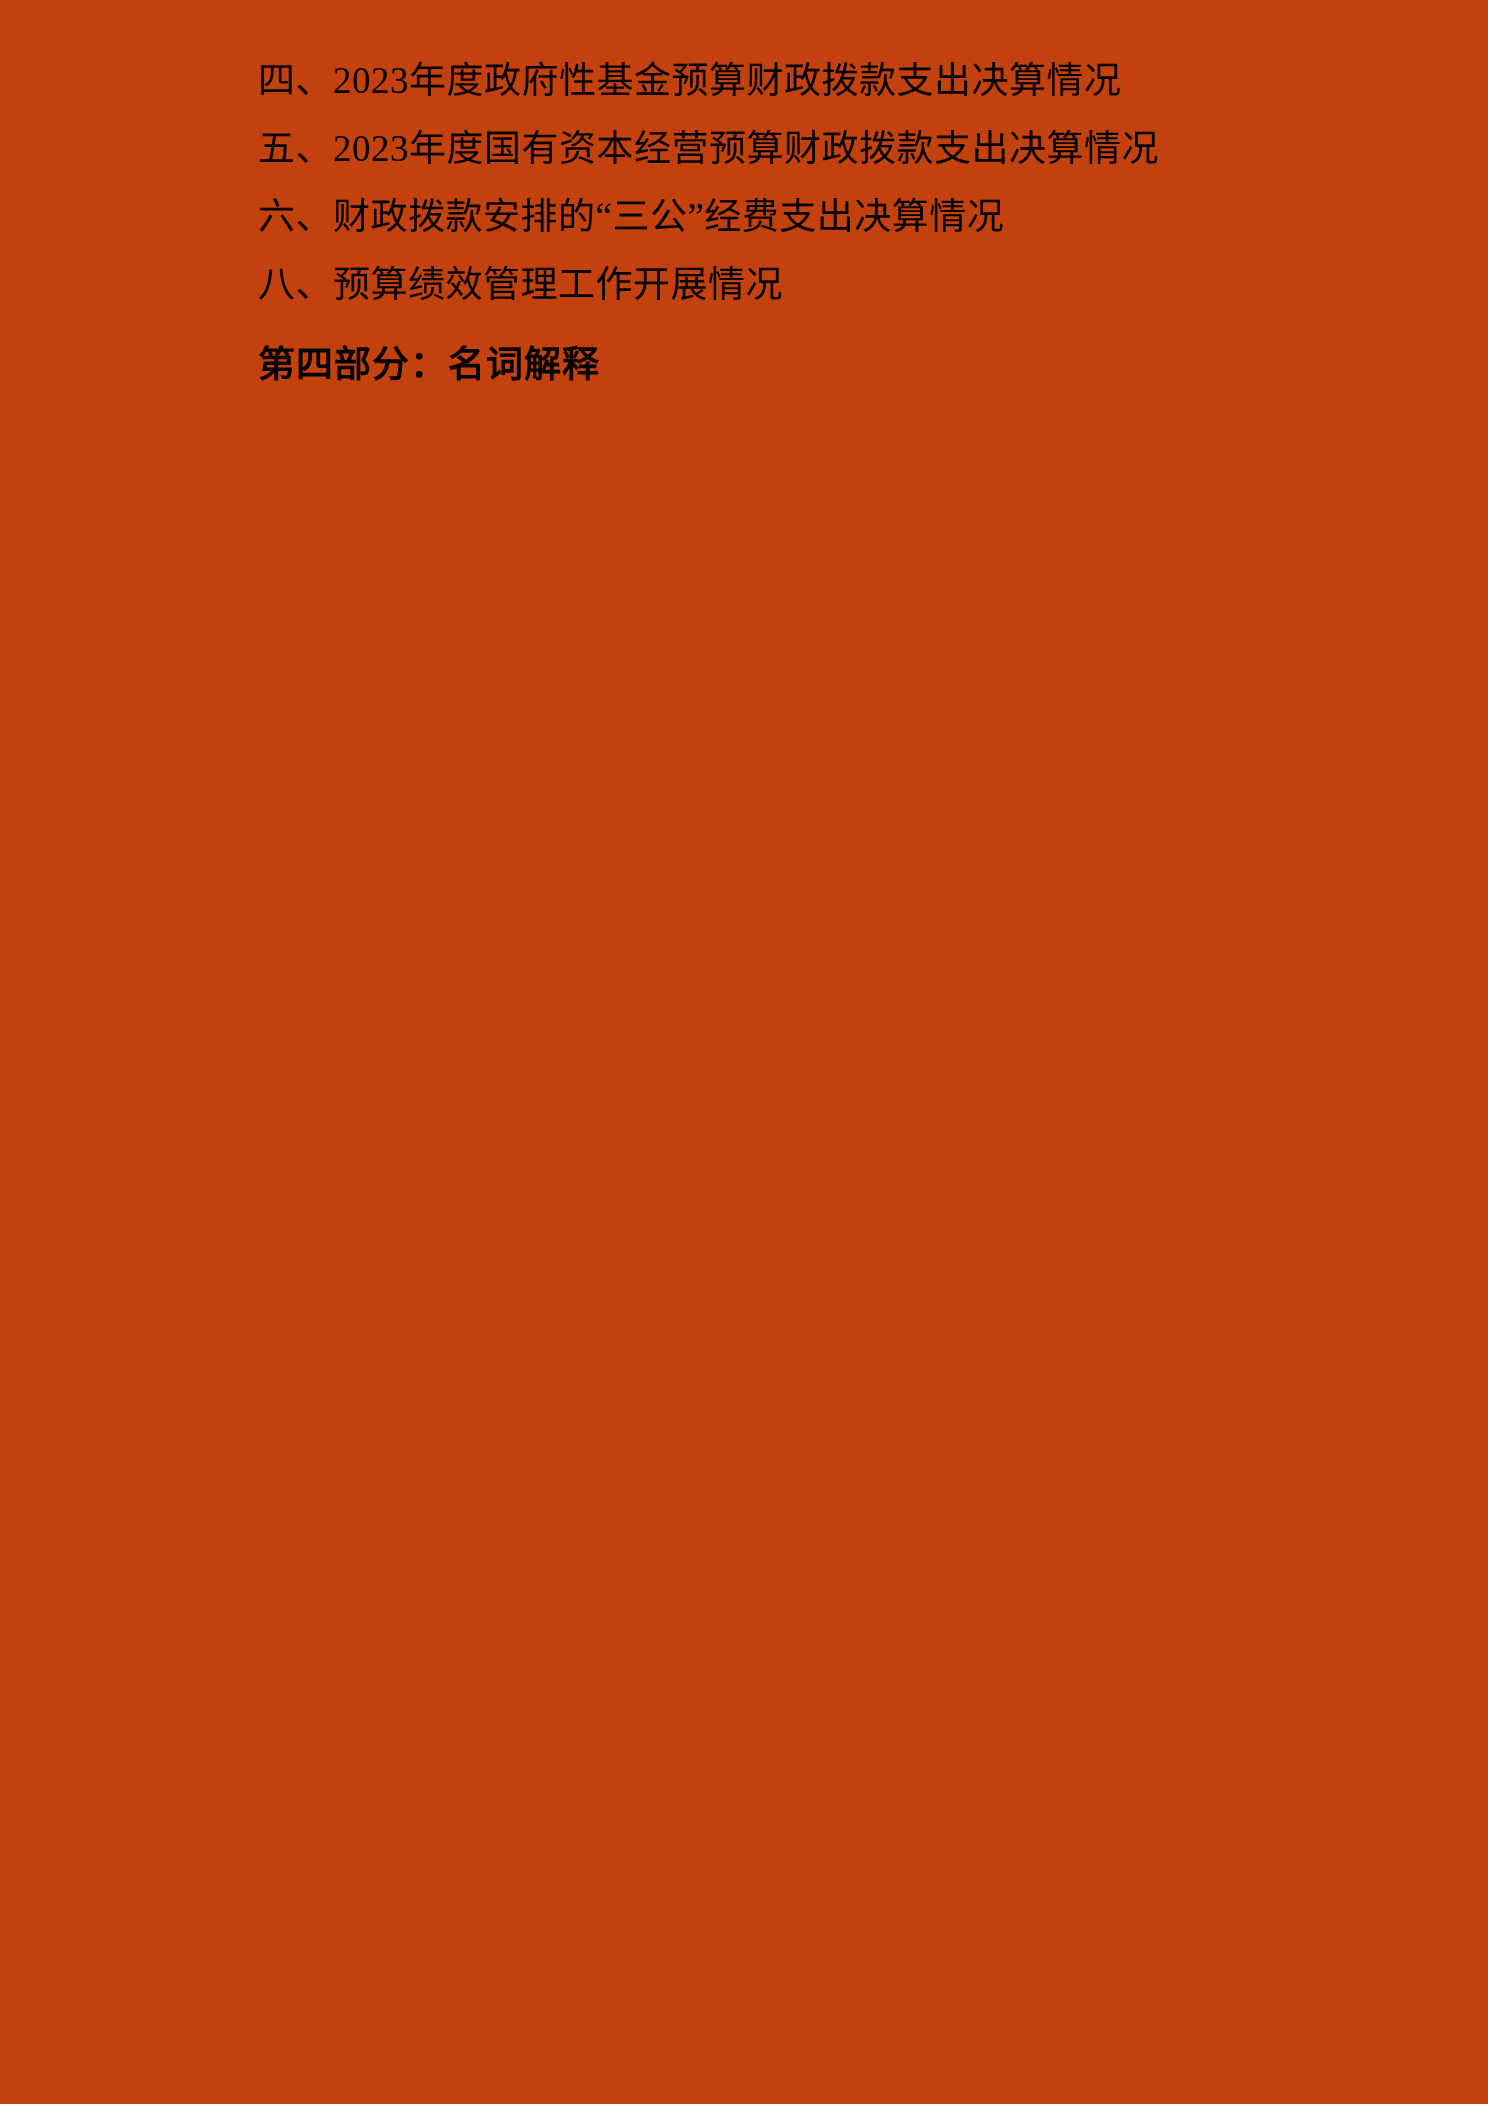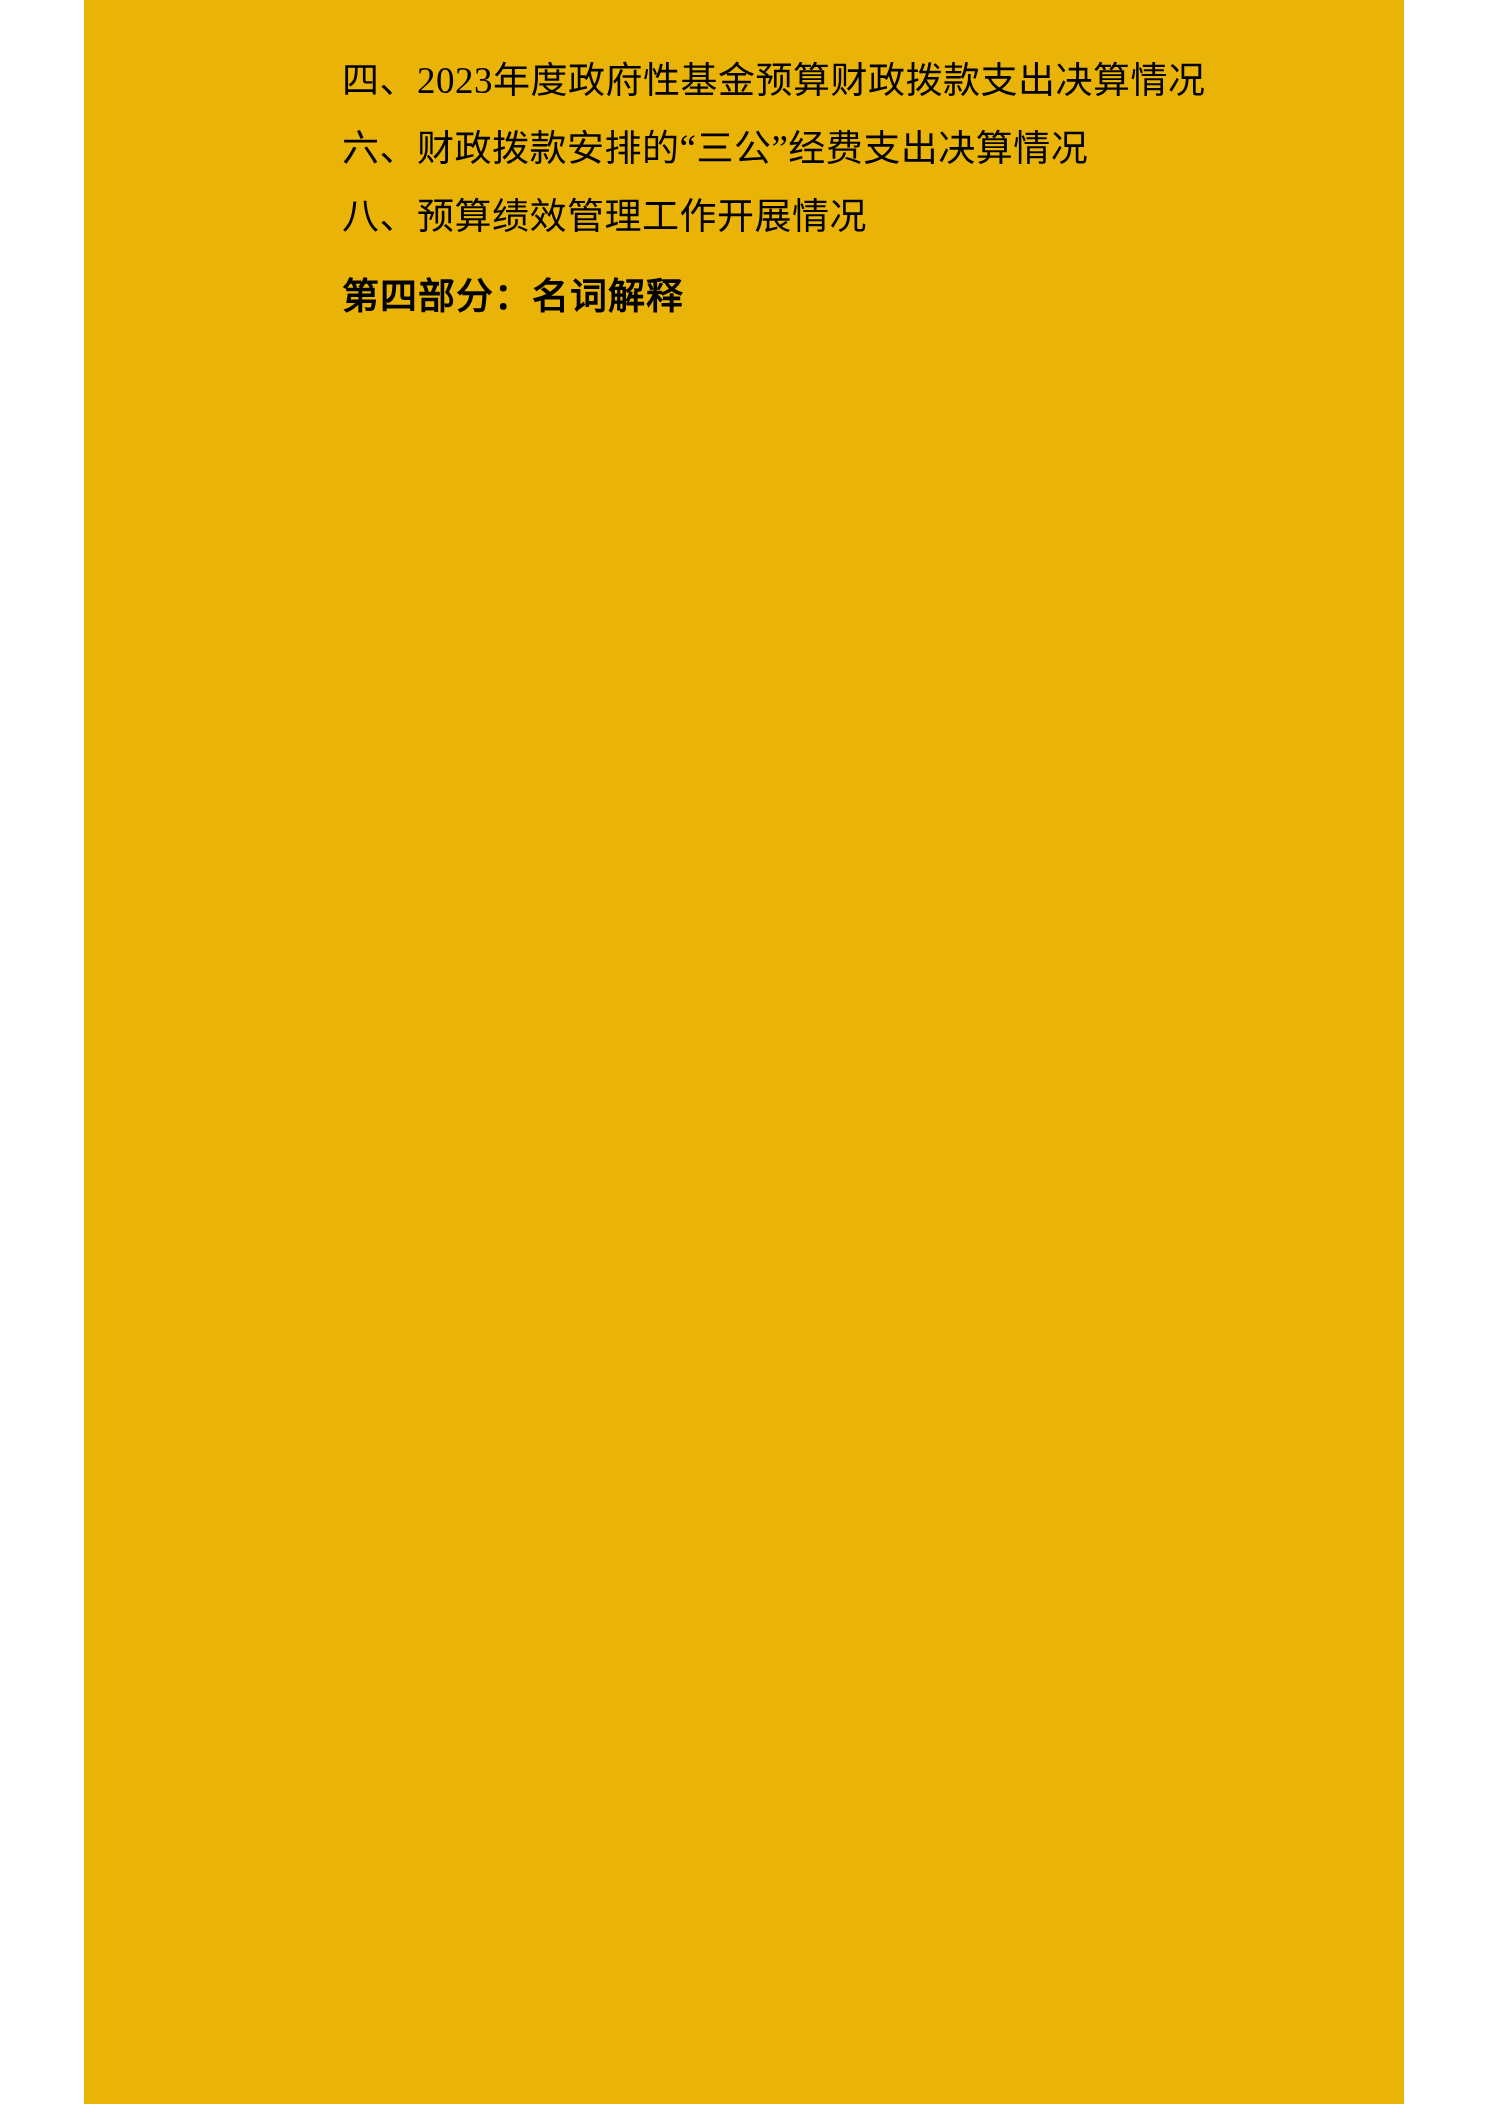--- a/index.html
+++ b/index.html
@@ -2,23 +2,23 @@
 <html lang="zh-CN"><head>
 <meta charset="utf-8">
 <style>
   html, body {
     margin: 0;
     padding: 0;
     background: #ffffff;
   }
   .page {
     position: relative;
-    width: 1320px;
+    width: 1488px;
     height: 2104px;
-    background: #eab308;
+    background: #c2410c;
     margin: 0 auto;
     overflow: hidden;
   }
   .content {
     position: absolute;
     left: 258px;
     top: 62px;
     width: 1000px;
   }
   .toc-item {
@@ -40,19 +40,20 @@
     letter-spacing: 1px;
   }
 </style>
 </head>
 <body>
 
 <div class="page">
   <div class="content">
 
     <p class="toc-item">四、2023年度政府性基金预算财政拨款支出决算情况</p>
+    <p class="toc-item">五、2023年度国有资本经营预算财政拨款支出决算情况</p>
     <p class="toc-item">六、财政拨款安排的“三公”经费支出决算情况</p>
     <p class="toc-item">八、预算绩效管理工作开展情况</p>
 
     <h2 class="section-heading">第四部分：名词解释</h2>
 
   </div>
 </div>
 
 </body></html>

